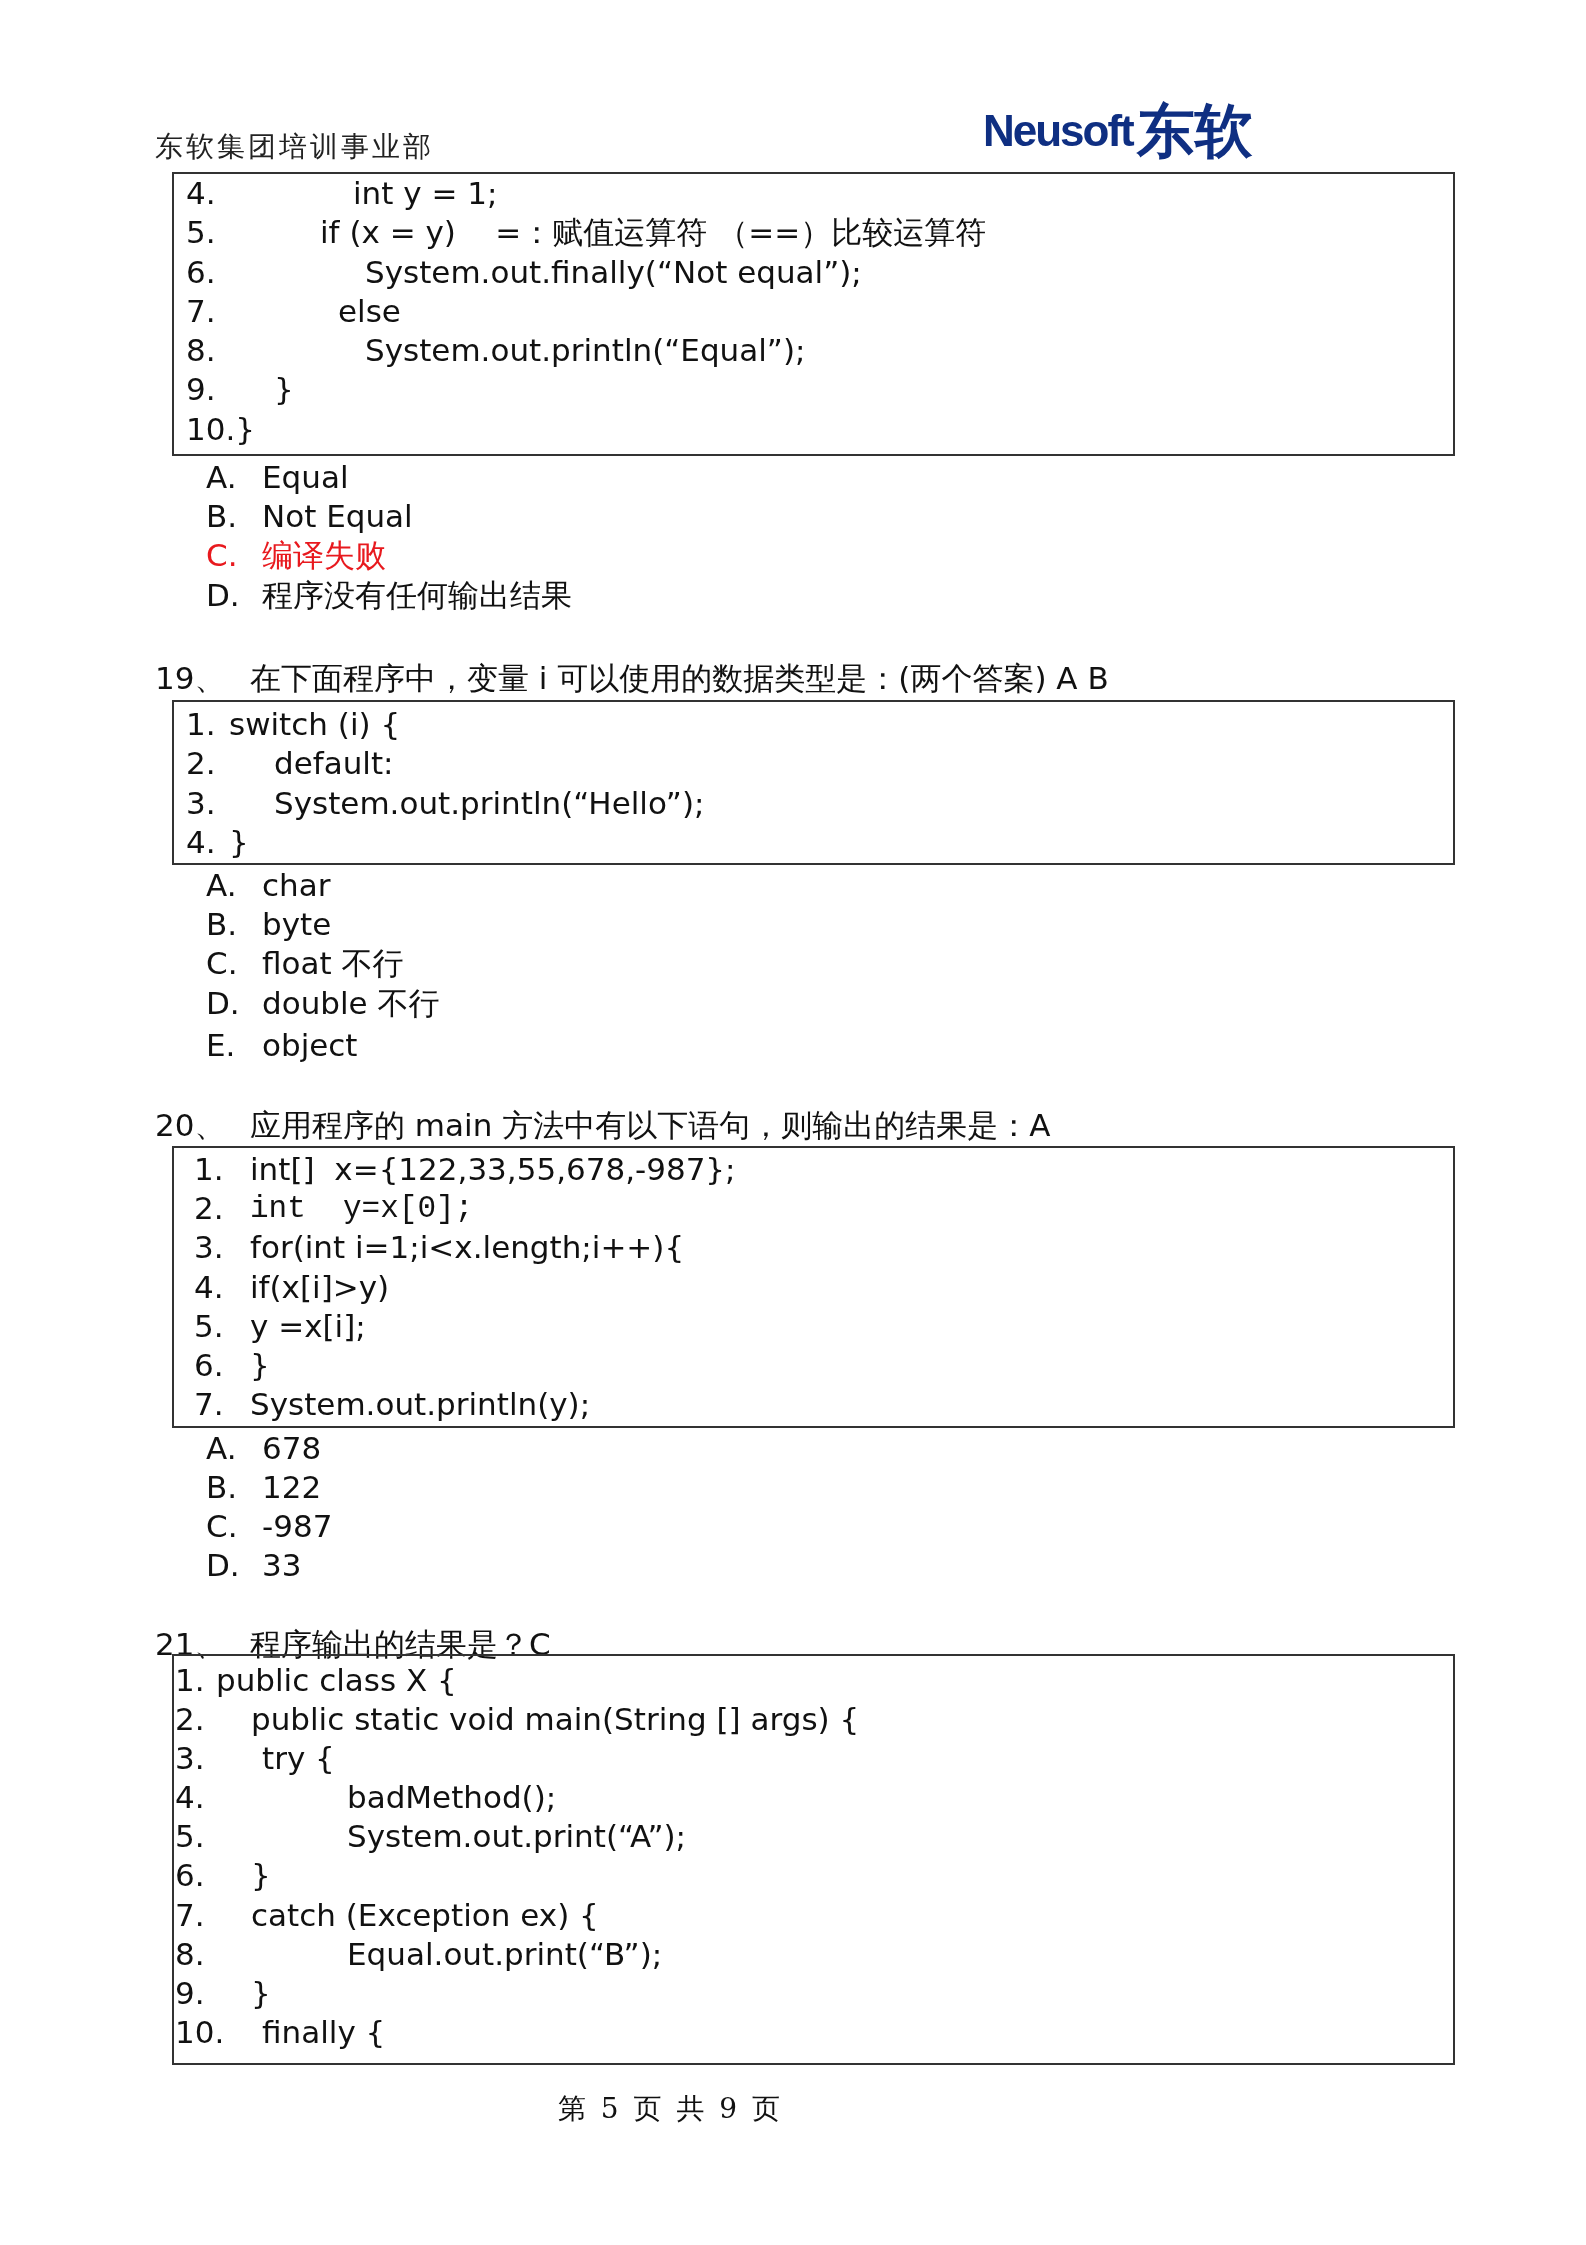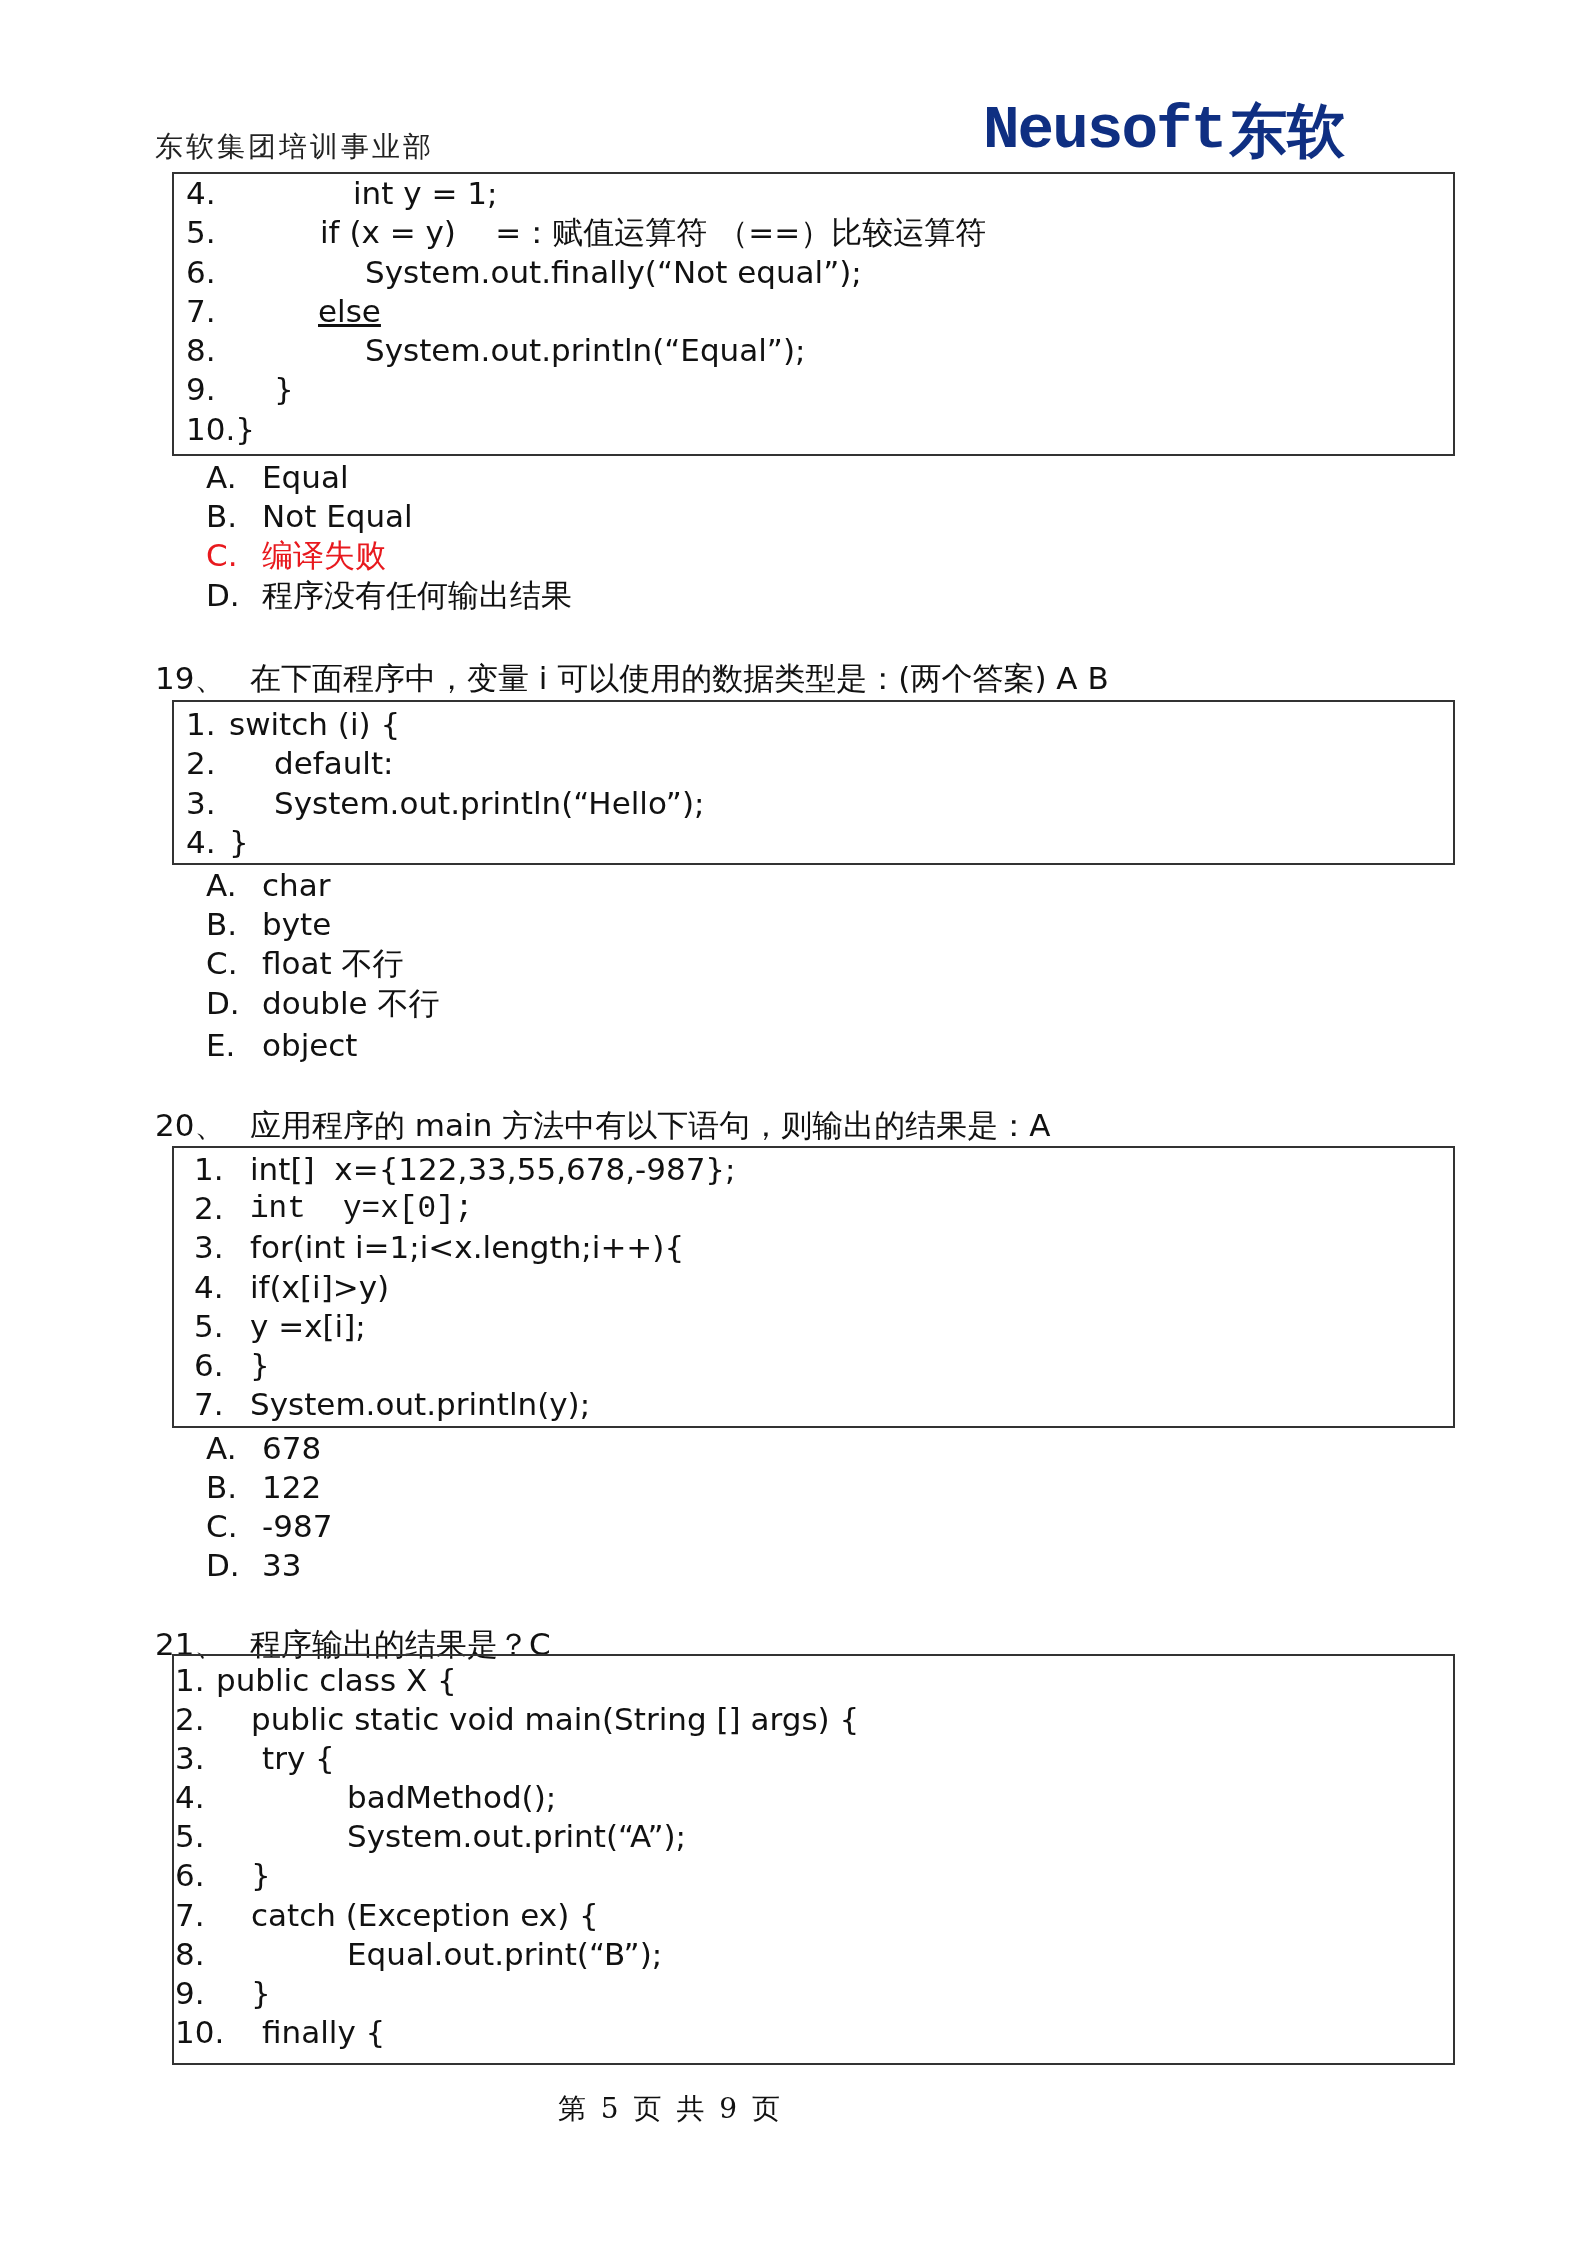--- a/index.html
+++ b/index.html
@@ -3,21 +3,21 @@
 <meta charset="utf-8">
 <style>
   html, body { margin: 0; padding: 0; background: #ffffff; }
   body { width: 1586px; height: 2245px; position: relative; overflow: hidden;
          font-family: "DejaVu Sans", sans-serif; color: #111; }
   .abs { position: absolute; }
   .header-dept { left: 155px; top: 128px; font-size: 28px; letter-spacing: 3px;
                  font-family: "DejaVu Sans", sans-serif; color: #222; white-space: nowrap; }
   .logo { left: 983px; top: 100px; height: 62px; display: flex; align-items: center;
           color: #0f2f82; white-space: nowrap; }
-  .logo-en { font-family: Liberation Mono, monospace; font-weight: bold; font-size: 61px;
+  .logo-en { font-family: Liberation Sans, sans-serif; font-weight: bold; font-size: 44px;
              letter-spacing: -2px; line-height: 62px; }
   .logo-cn { font-family: "DejaVu Sans", sans-serif; font-weight: bold; font-size: 58px;
              line-height: 62px; margin-left: 4px; }
   .code-box { position: absolute; left: 172px; width: 1283px; border: 2px solid #333;
               box-sizing: border-box; }
   .code-line { position: absolute; left: 0; height: 39px; line-height: 39px; font-size: 31px;
                white-space: pre; font-family: "DejaVu Sans", sans-serif; color: #111; }
   .code-num { position: absolute; top: 0; }
   .code-text { position: absolute; top: 0; white-space: pre; }
   .opt { position: absolute; height: 39px; line-height: 39px; font-size: 31px; white-space: nowrap; }
@@ -47,21 +47,21 @@
   <div class="code-line" style="top:39px;">
     <span class="code-num" style="left:12px;">5.</span>
     <span class="code-text" style="left:146px;">if (x = y)    =：赋值运算符 （==）比较运算符</span>
   </div>
   <div class="code-line" style="top:79px;">
     <span class="code-num" style="left:12px;">6.</span>
     <span class="code-text" style="left:191px;">System.out.finally(“Not equal”);</span>
   </div>
   <div class="code-line" style="top:118px;">
     <span class="code-num" style="left:12px;">7.</span>
-    <span class="code-text" style="left:144px;text-decoration:underline;">else</span>
+    <span class="code-text" style="left:164px;">else</span>
   </div>
   <div class="code-line" style="top:157px;">
     <span class="code-num" style="left:12px;">8.</span>
     <span class="code-text" style="left:191px;">System.out.println(“Equal”);</span>
   </div>
   <div class="code-line" style="top:196px;">
     <span class="code-num" style="left:12px;">9.</span>
     <span class="code-text" style="left:100px;">}</span>
   </div>
   <div class="code-line" style="top:236px;">

